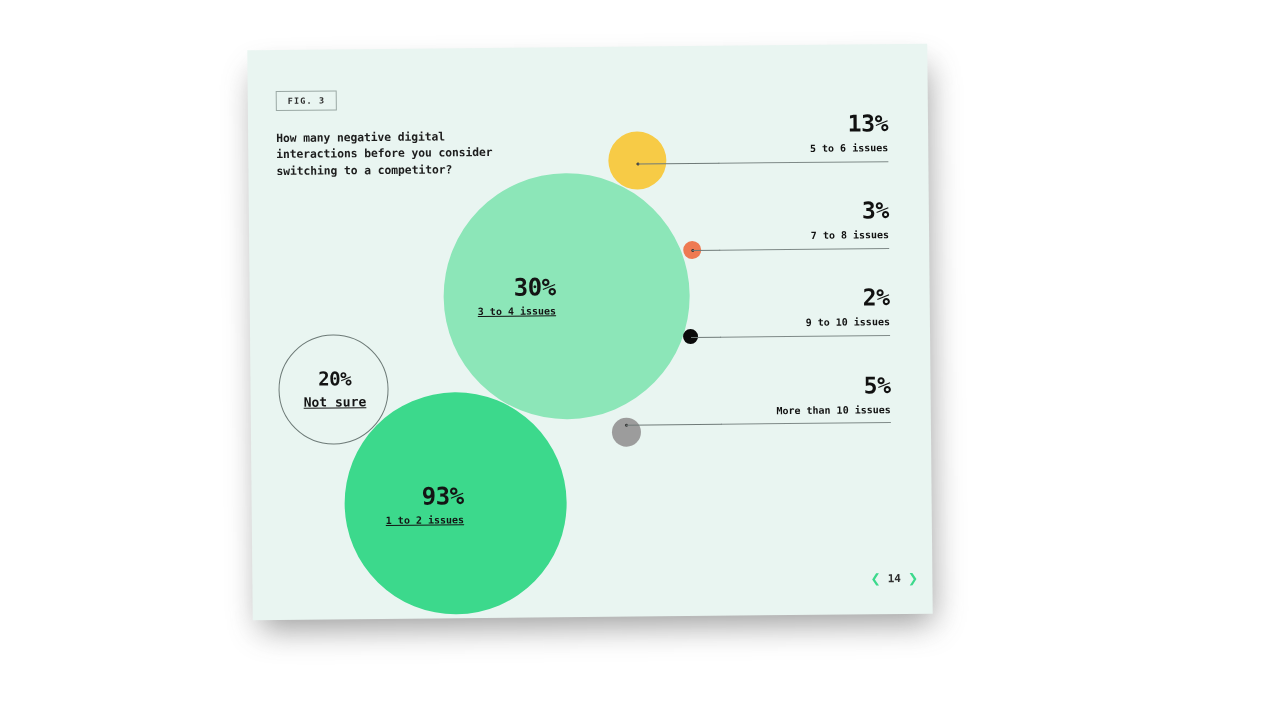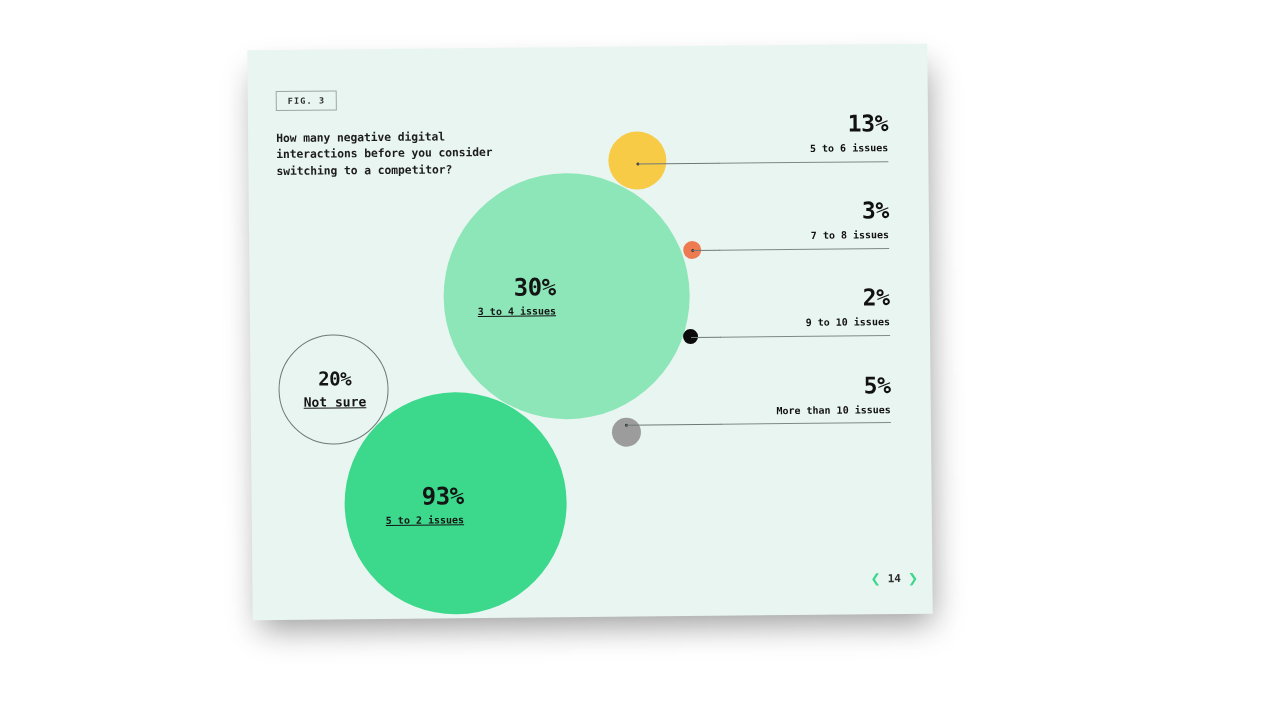--- a/index.html
+++ b/index.html
@@ -250,21 +250,21 @@
 
     <div class="bubble" id="bubble-30"></div>
     <div class="bubble-label" id="label-30">
       <div class="bubble-pct">30%</div>
       <div class="bubble-sub">3 to 4 issues</div>
     </div>
 
     <div class="bubble" id="bubble-27"></div>
     <div class="bubble-label" id="label-27">
       <div class="bubble-pct">93%</div>
-      <div class="bubble-sub">5 to 2 issues</div>
+      <div class="bubble-sub">1 to 2 issues</div>
     </div>
 
     <div class="bubble" id="bubble-20"></div>
     <div class="bubble-label" id="label-20">
       <div class="bubble-pct">20%</div>
       <div class="bubble-sub">Not sure</div>
     </div>
 
     <div class="bubble" id="bubble-13"></div>
     <div class="bubble" id="dot-3"></div>

